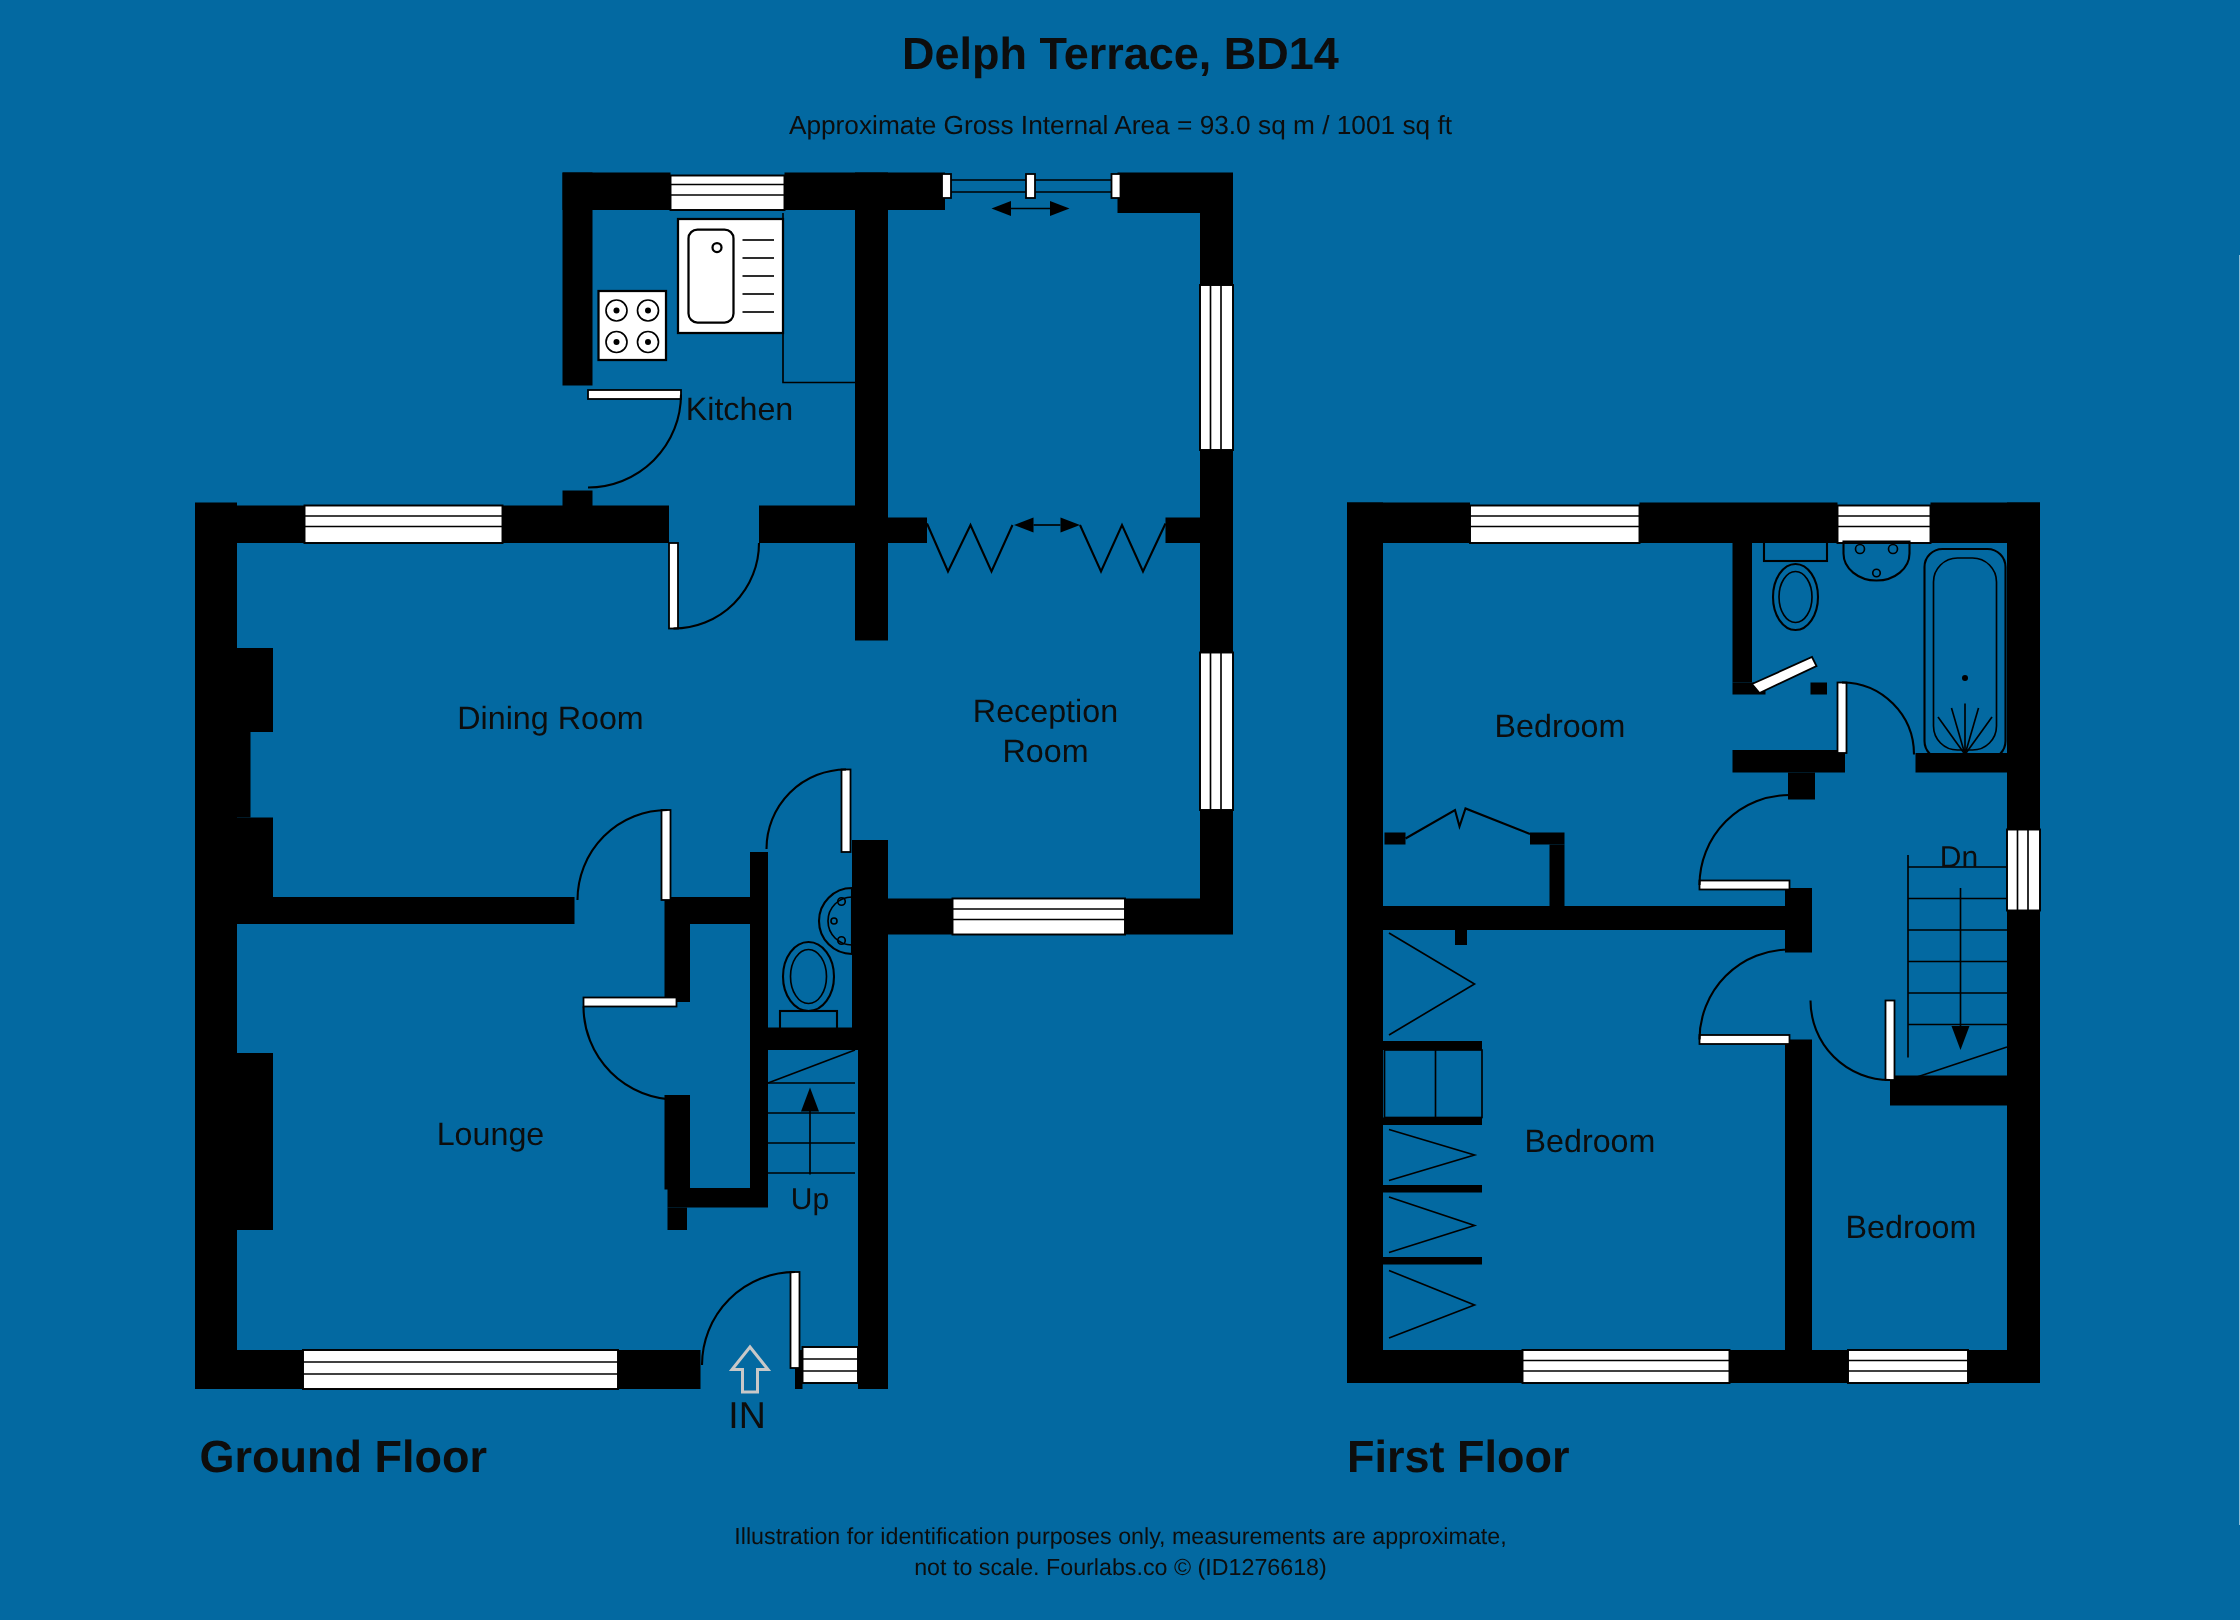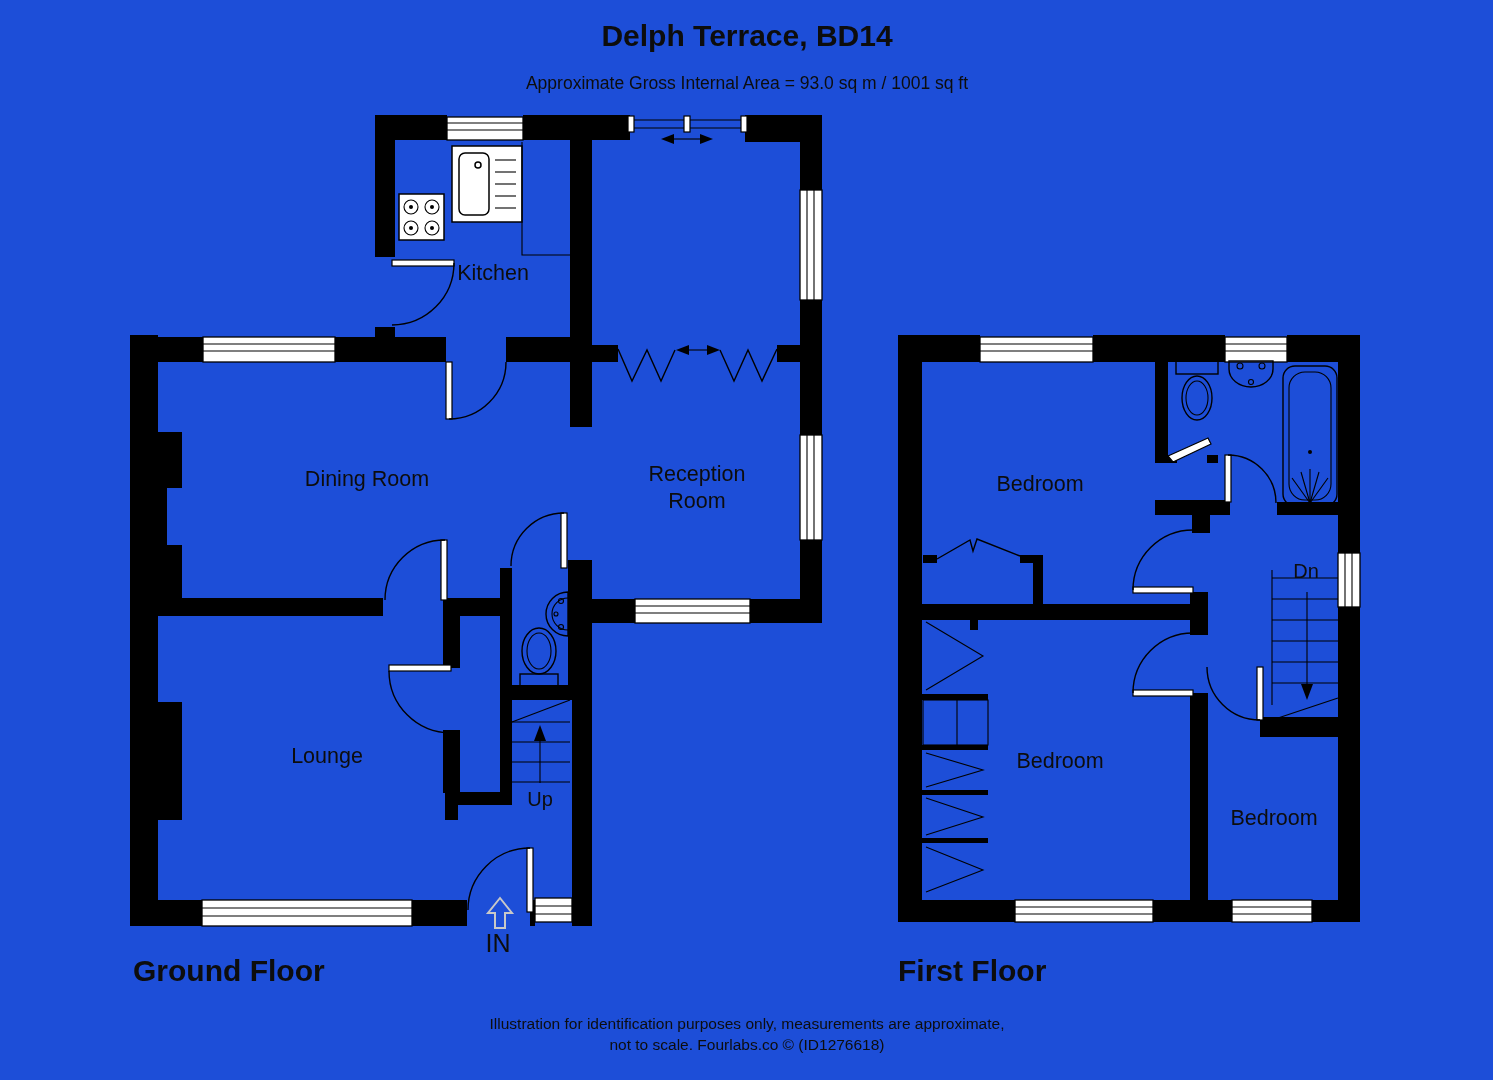--- a/index.html
+++ b/index.html
@@ -1,16 +1,16 @@
 <!DOCTYPE html>
 <html><head>
 <meta charset="utf-8">
 <style>
   html,body{margin:0;padding:0;background:#ffffff;}
-  .page{position:relative;width:1493px;height:1080px;background:#1d4ed8;overflow:hidden;
+  .page{position:relative;width:1493px;height:1080px;background:#0369a1;overflow:hidden;
         font-family:"Liberation Sans", sans-serif;}
   svg{position:absolute;inset:0;}
   .w{fill:#000;stroke:none;}
   .ln{stroke:#000;stroke-width:1.4;fill:none;}
   .thin{stroke:#000;stroke-width:1.1;fill:none;}
   .leaf{fill:#fff;stroke:#000;stroke-width:1.2;}
   .fix{fill:#fff;stroke:#000;stroke-width:1.5;}
   .fill-b{fill:#000;stroke:none;}
   .winr{fill:#fff;stroke:#000;stroke-width:1.3;}
   .winl{stroke:#000;stroke-width:1.1;}

